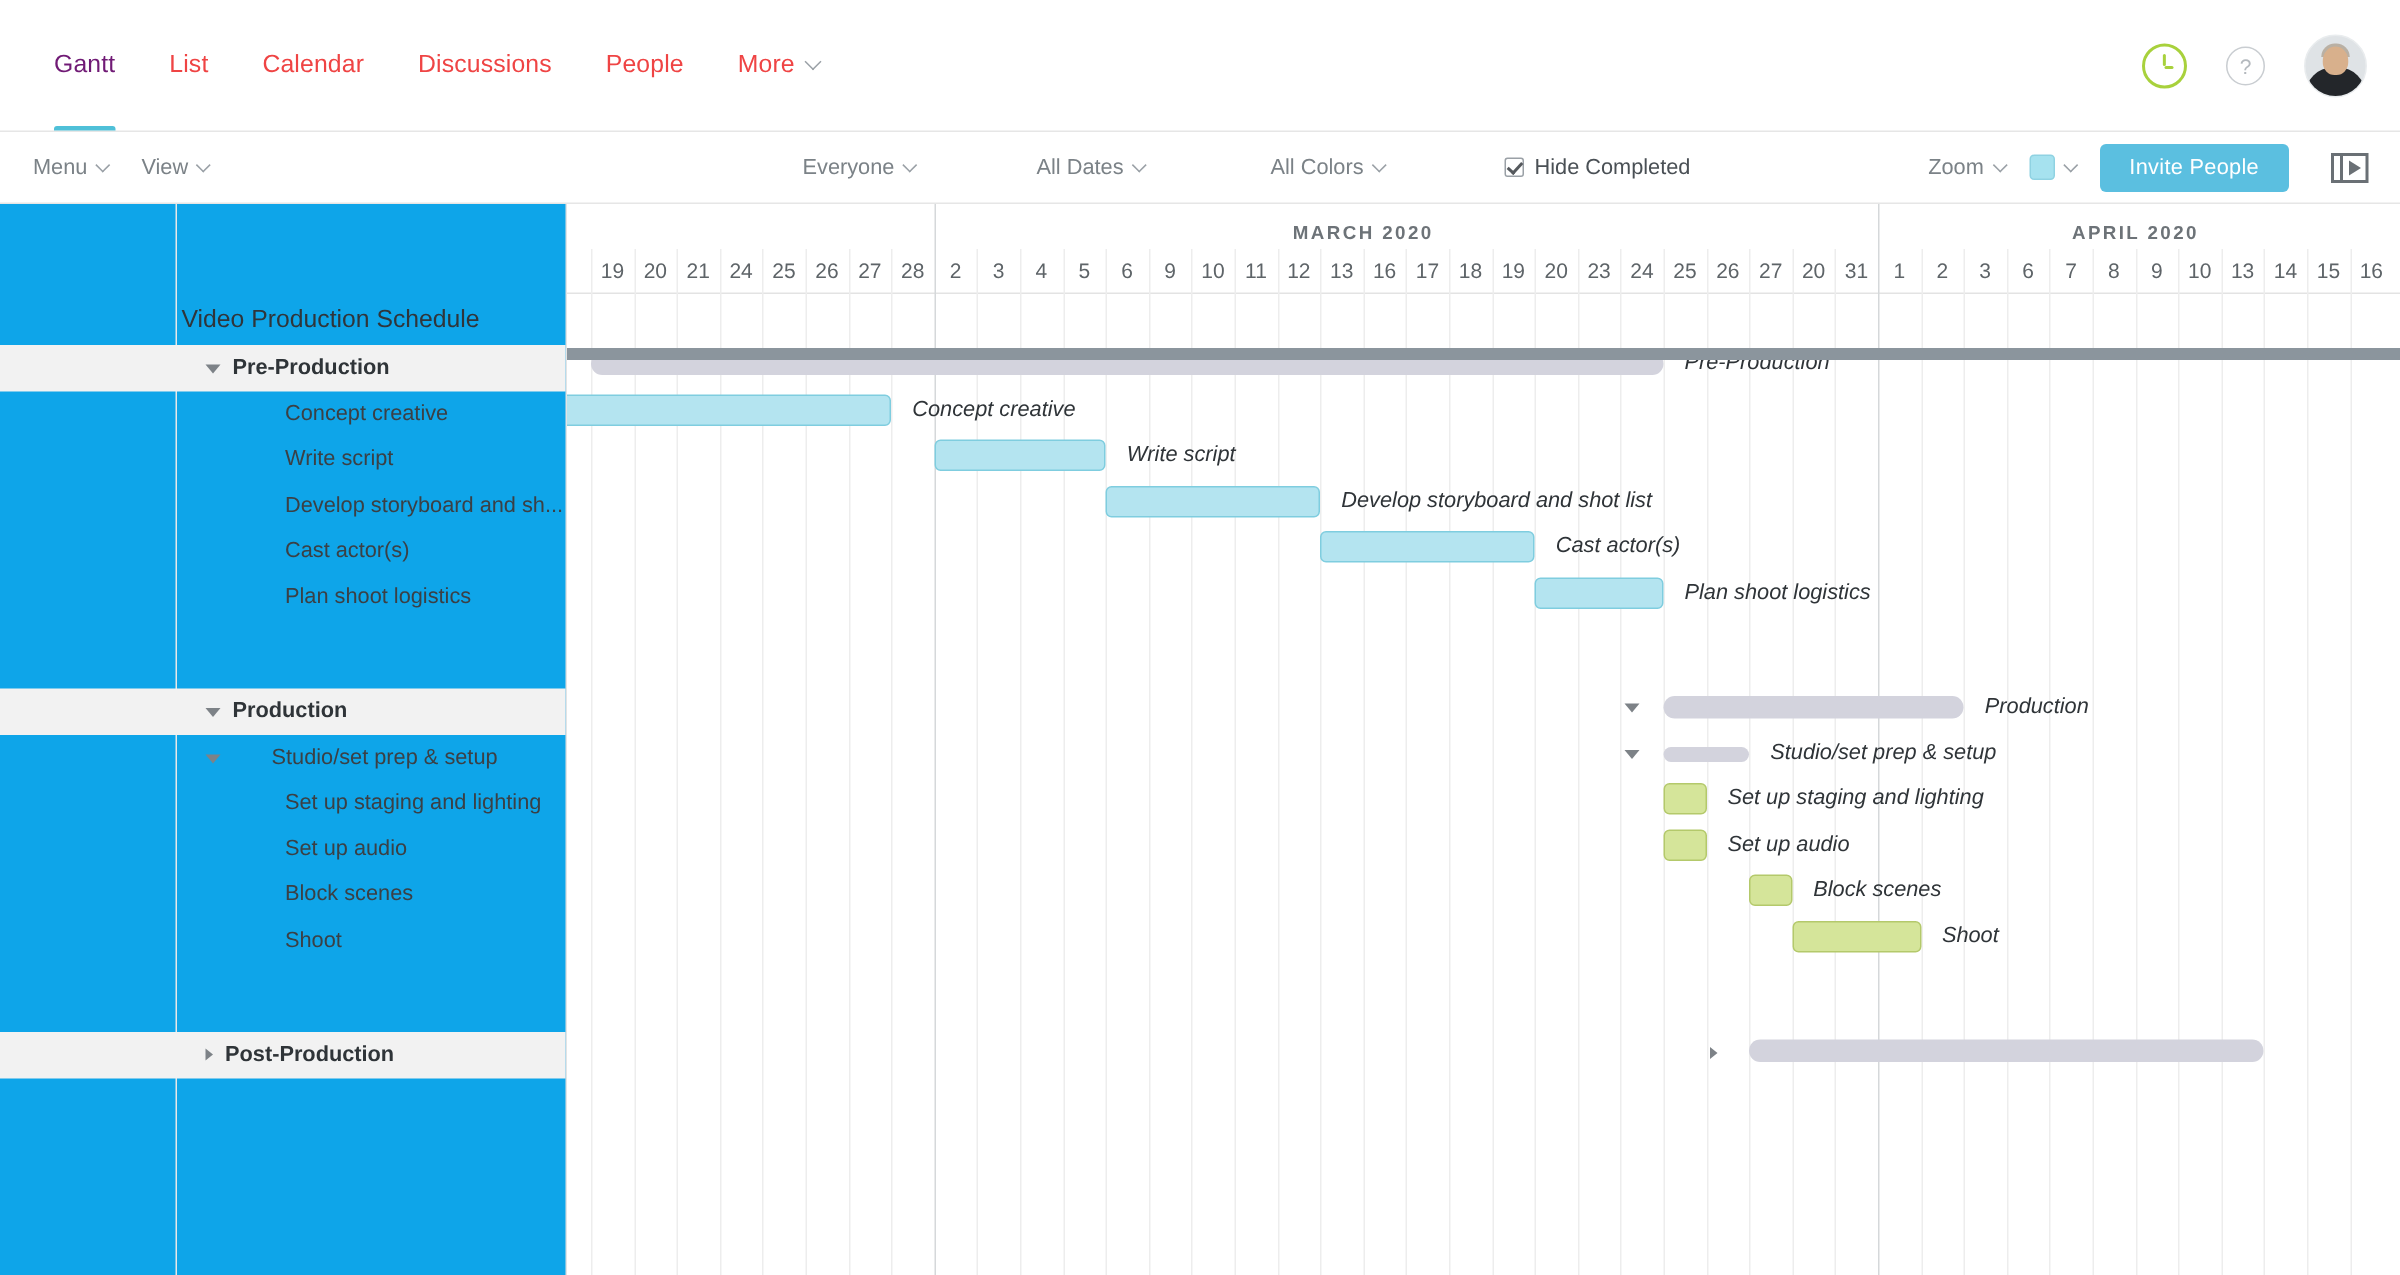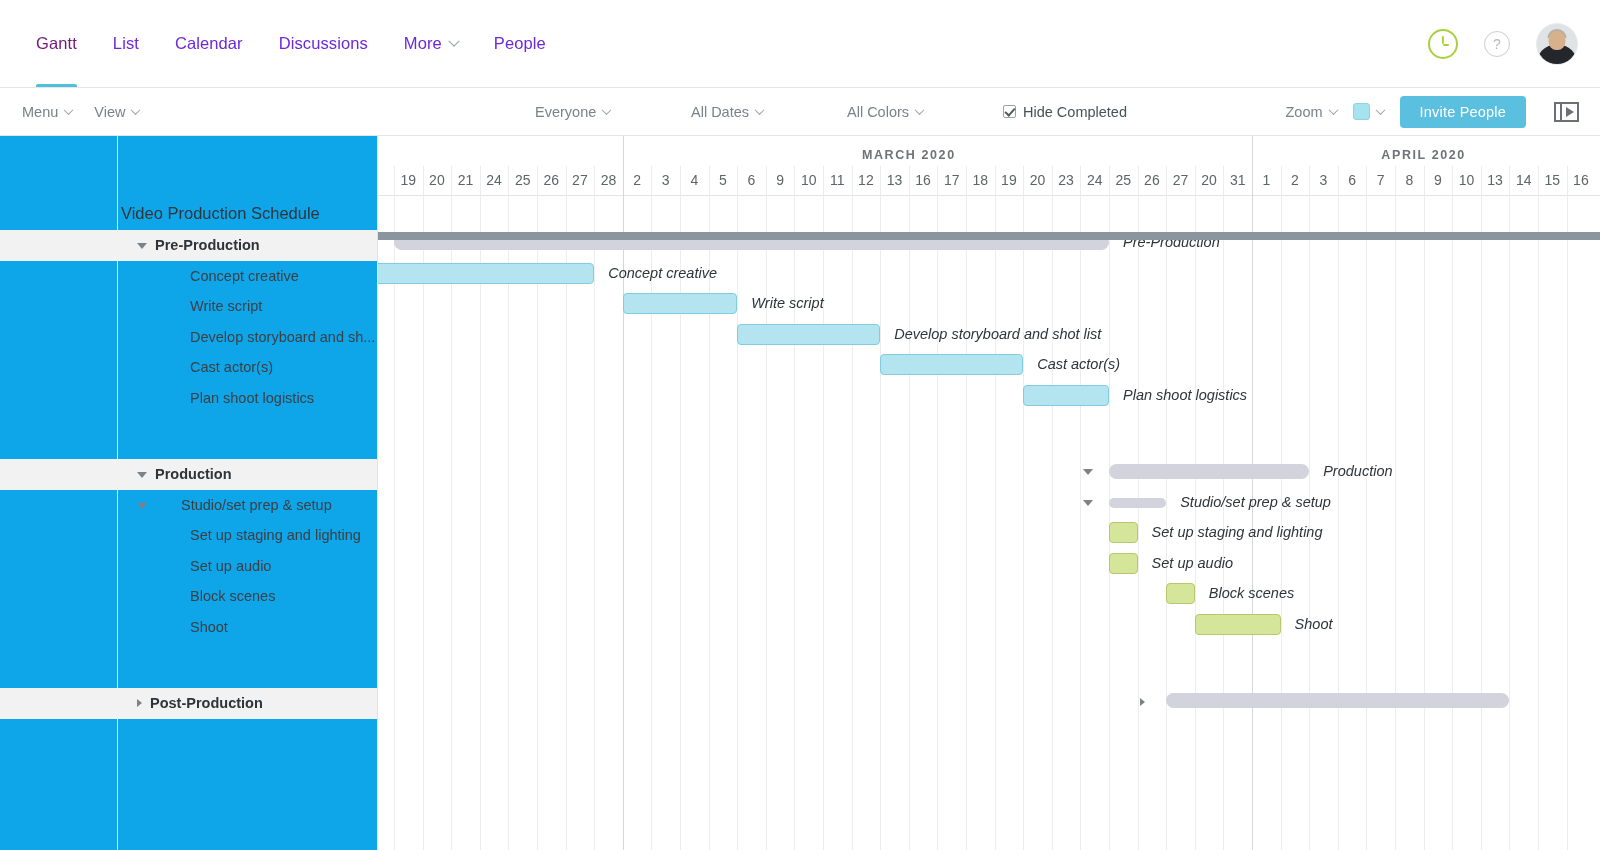--- a/index.html
+++ b/index.html
@@ -20,21 +20,21 @@
     align-items: center;
     background: #fff;
   }
   .tabs { display: flex; align-items: center; height: 100%; padding-left: 18px; }
   .tab {
     position: relative;
     height: 100%;
     display: flex; align-items: center;
     padding: 0 18px;
     font-size: 16.5px;
-    color: #6d28d9;
+    color: #ef4444;
     letter-spacing: .1px;
     cursor: pointer;
   }
   .tab.active { color: #701a75; }
   .tab.active:after {
     content: "";
     position: absolute;
     left: 18px; right: 18px; bottom: 0;
     height: 3px;
     background: var(--accent-teal, #4fc0d8);
@@ -367,25 +367,25 @@
     <div class="tab">
       <span>List</span>
     </div>
     <div class="tab">
       <span>Calendar</span>
     </div>
     <div class="tab">
       <span>Discussions</span>
     </div>
     <div class="tab">
+      <span>People</span>
+    </div>
+    <div class="tab">
       <span>More</span>
       <span class="caret"></span>
-    </div>
-    <div class="tab">
-      <span>People</span>
     </div>
   </div>
   <div class="topright">
     <div class="timer-icon"></div>
     <div class="help-icon">
       <span>?</span>
     </div>
     <div class="avatar">
       <div class="body"></div>
       <div class="hair"></div>

